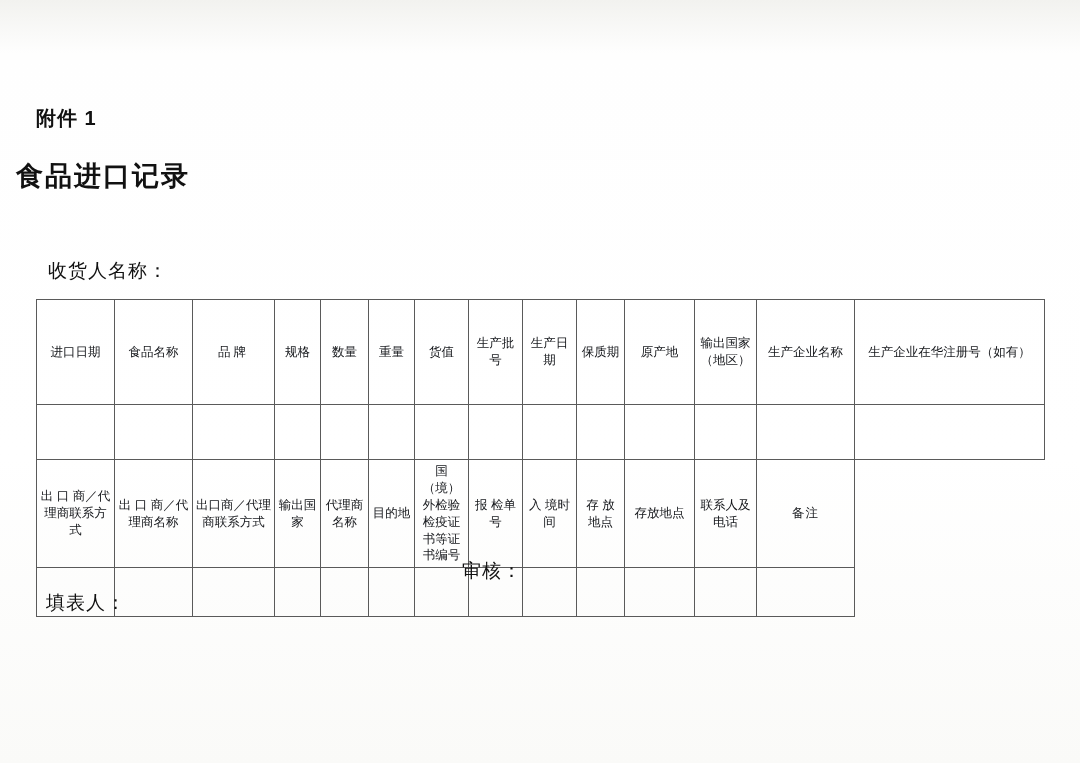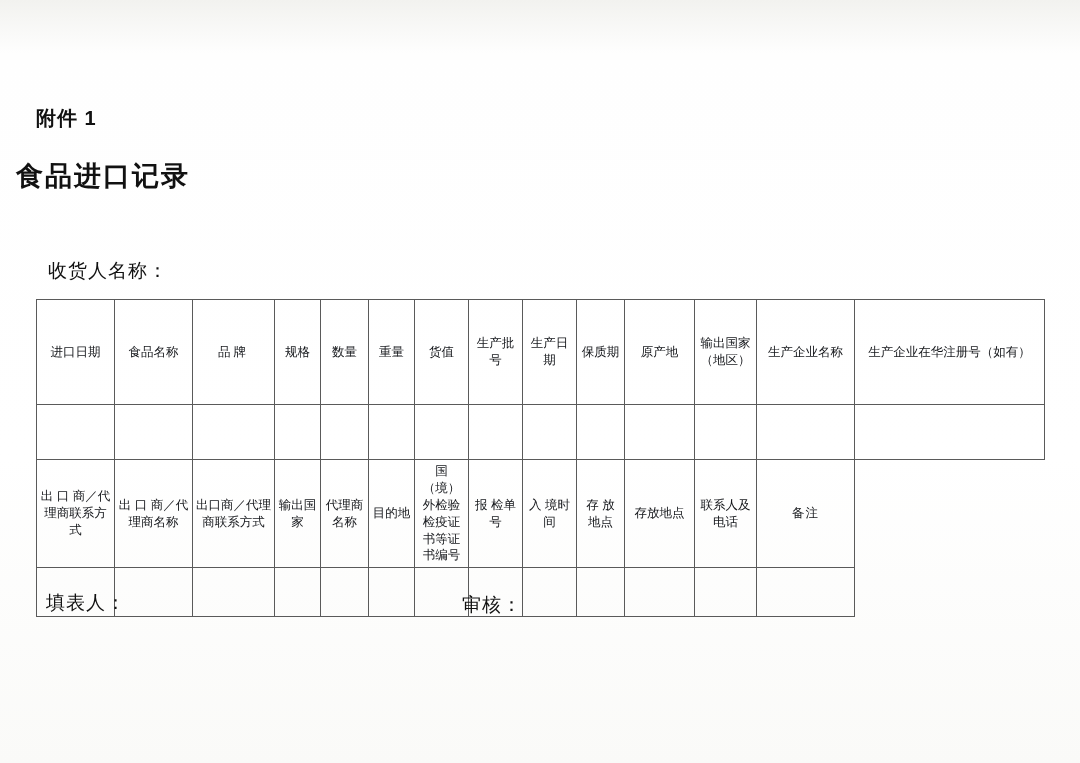--- a/index.html
+++ b/index.html
@@ -65,21 +65,21 @@
   .consignee-code {
     left: 402px;
     top: 258px;
   }
   .filler {
     left: 46px;
     top: 590px;
   }
   .auditor {
     left: 462px;
-    top: 592px;
+    top: 558px;
   }
   table.form {
     position: absolute;
     left: 36px;
     top: 299px;
     width: 1008px;
     border-collapse: collapse;
     table-layout: fixed;
   }
   table.form td {

